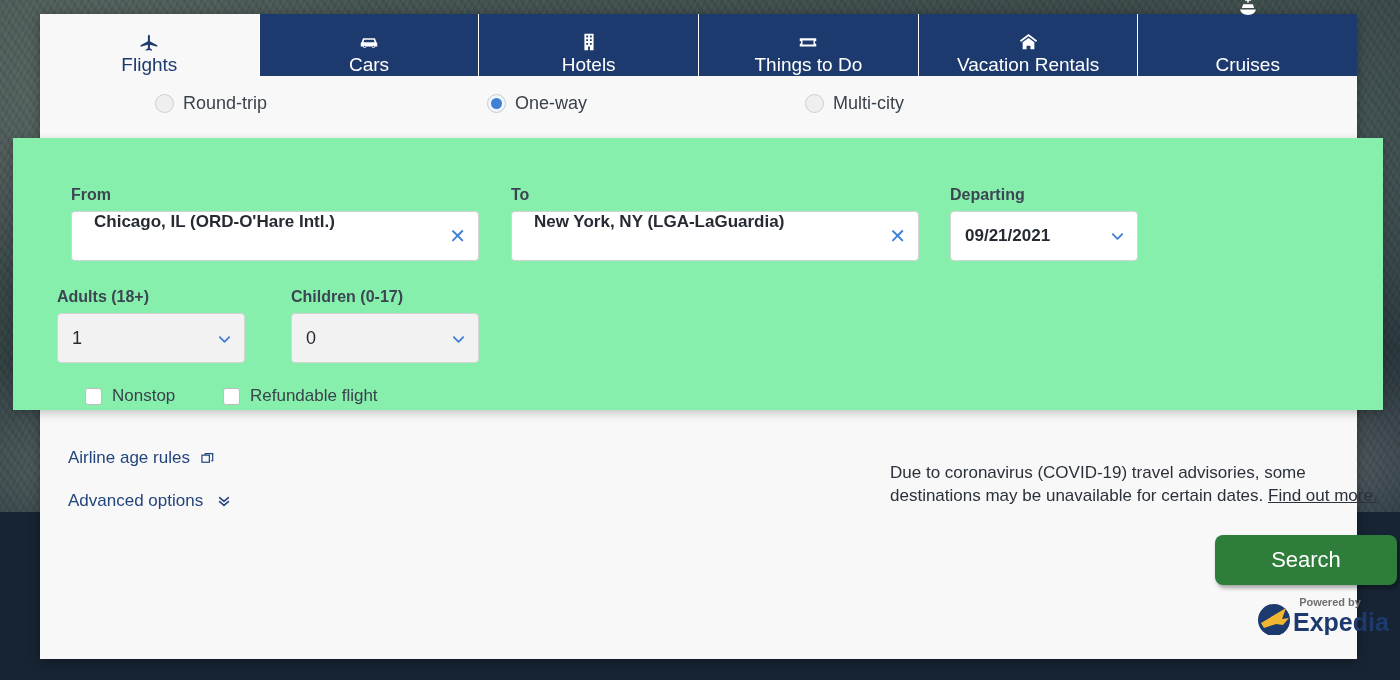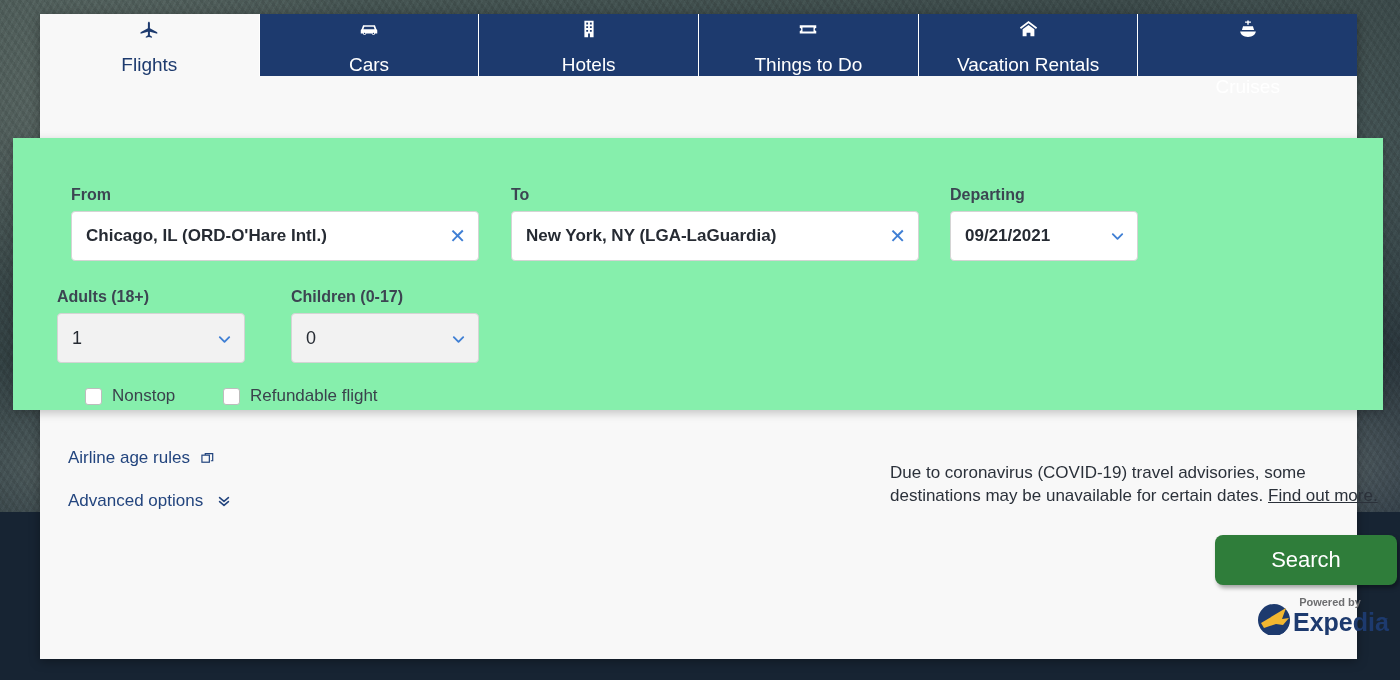--- a/index.html
+++ b/index.html
@@ -58,21 +58,21 @@
     display: flex;
     height: 62px;
     width: 100%;
     background: #1d3a6e;
   }
   .tab {
     flex: 1 1 0;
     display: flex;
     flex-direction: column;
     align-items: center;
-    justify-content: space-between;
+    justify-content: flex-end;
     gap: 1px;
     color: #ffffff;
     background: #1d3a6e;
     border-right: 1px solid #ffffff;
     font-size: 19px;
     cursor: pointer;
     height: 62px;
     padding-top: 4px;
   }
   .tab:last-child { border-right: none; gap: 36px; }
@@ -140,22 +140,21 @@
   .field {
     position: absolute;
   }
   .text-input {
     position: relative;
     height: 50px;
     background: #ffffff;
     border: 1px solid #d4d4d4;
     border-radius: 4px;
     display: flex;
-    align-items: center;
-    padding: 0 40px 0 14px;
+    padding: 0 40px 0 22px;
     font-size: 17px;
     font-weight: bold;
     color: #262b33;
     cursor: text;
     white-space: nowrap;
     overflow: hidden;
   }
   .clear-x {
     position: absolute;
     right: 12px; top: 50%;
@@ -316,20 +315,38 @@
         <span class="tab-icon">
           <svg width="22" height="22" viewBox="0 0 24 24" fill="#ffffff">
             <path d="M11.2 2.6h1.6v1.2h2.4v1.3h-2.4v2.3h-1.6V5.1H8.8V3.8h2.4V2.6zM6.6 8.9h10.8l1.2 4.2H5.4l1.2-4.2zM3.4 14.7h17.2c-.5 2.6-2.4 4.8-5.2 5.6-1.1.3-2.3.4-3.4.4s-2.3-.1-3.4-.4c-2.8-.8-4.7-3-5.2-5.6z"></path>
           </svg>
         </span>
         <span class="tab-label">Cruises</span>
       </div>
 
     </div>
 
+    <div id="triptype-row">
+
+      <div class="radio-opt" style="left:115px;">
+        <span class="radio-dot"></span>
+        <span>Round-trip</span>
+      </div>
+
+      <div class="radio-opt" style="left:447px;">
+        <span class="radio-dot checked"></span>
+        <span>One-way</span>
+      </div>
+
+      <div class="radio-opt" style="left:765px;">
+        <span class="radio-dot"></span>
+        <span>Multi-city</span>
+      </div>
+
+    </div>
 
     <div class="panel-link" style="left:28px; top:434px;">
       <span>Airline age rules</span>
       <span>
         <svg width="13" height="13" viewBox="0 0 14 14" fill="none" stroke="#23457e" stroke-width="1.3">
           <rect x="1" y="3.4" width="8" height="7.6"></rect>
           <polyline points="10.6,9.4 12.6,9.4 12.6,1.8 4.6,1.8 4.6,3.1"></polyline>
         </svg>
       </span>
     </div>

